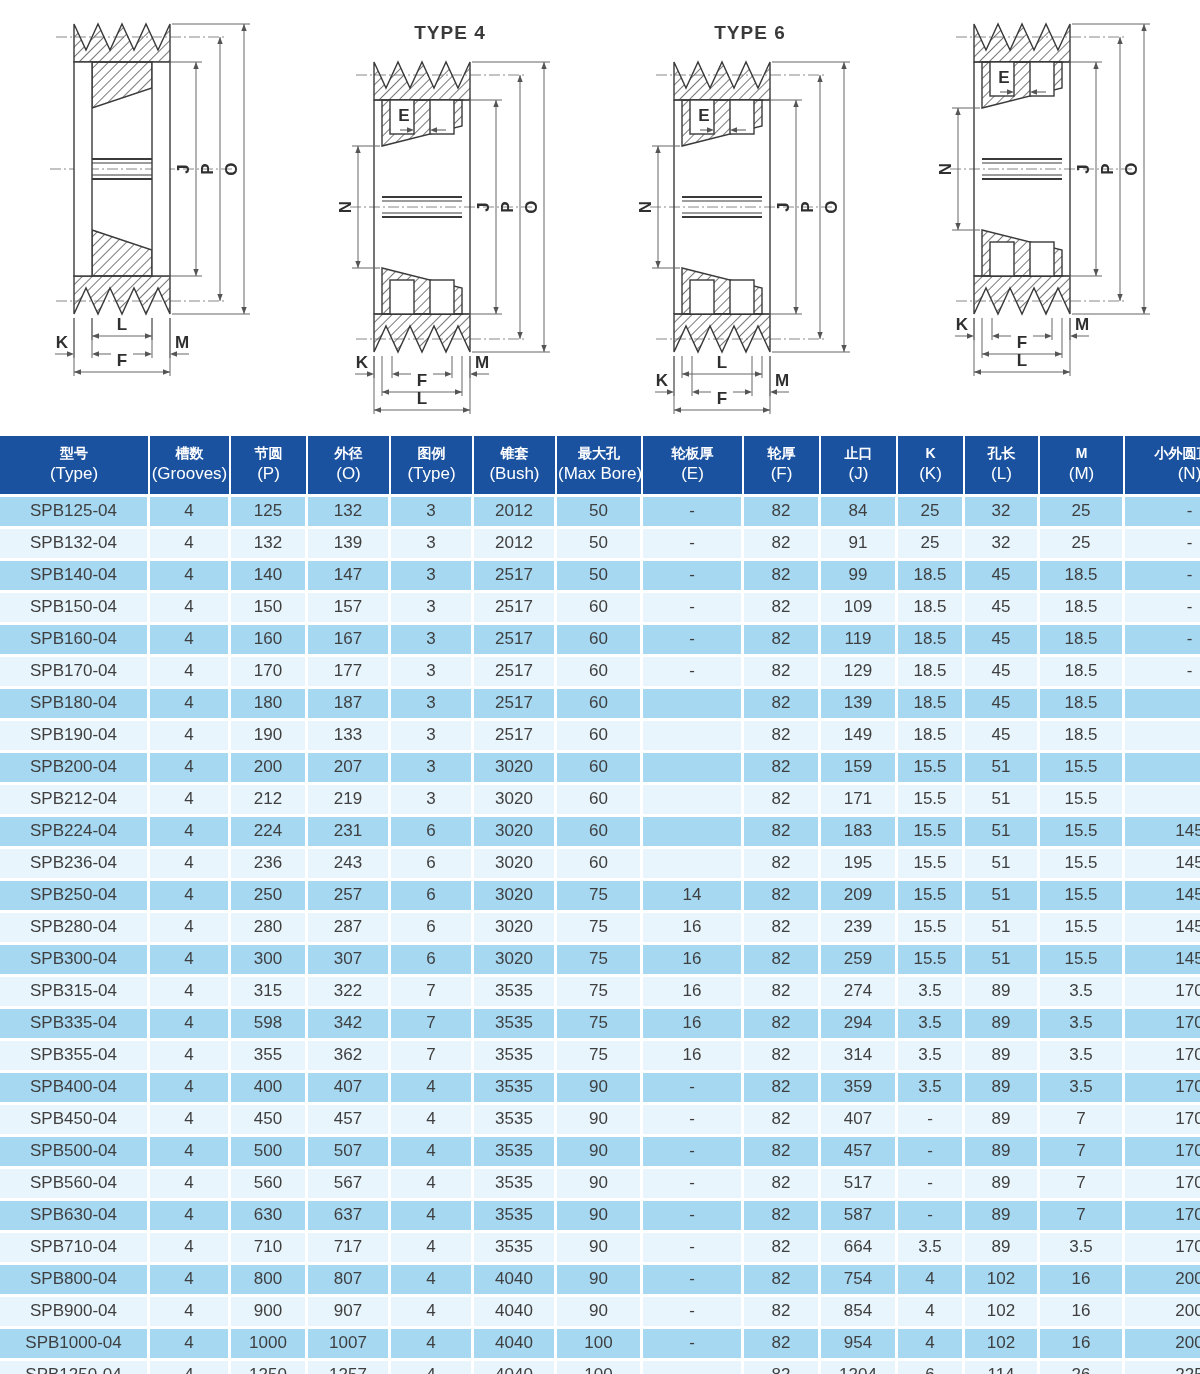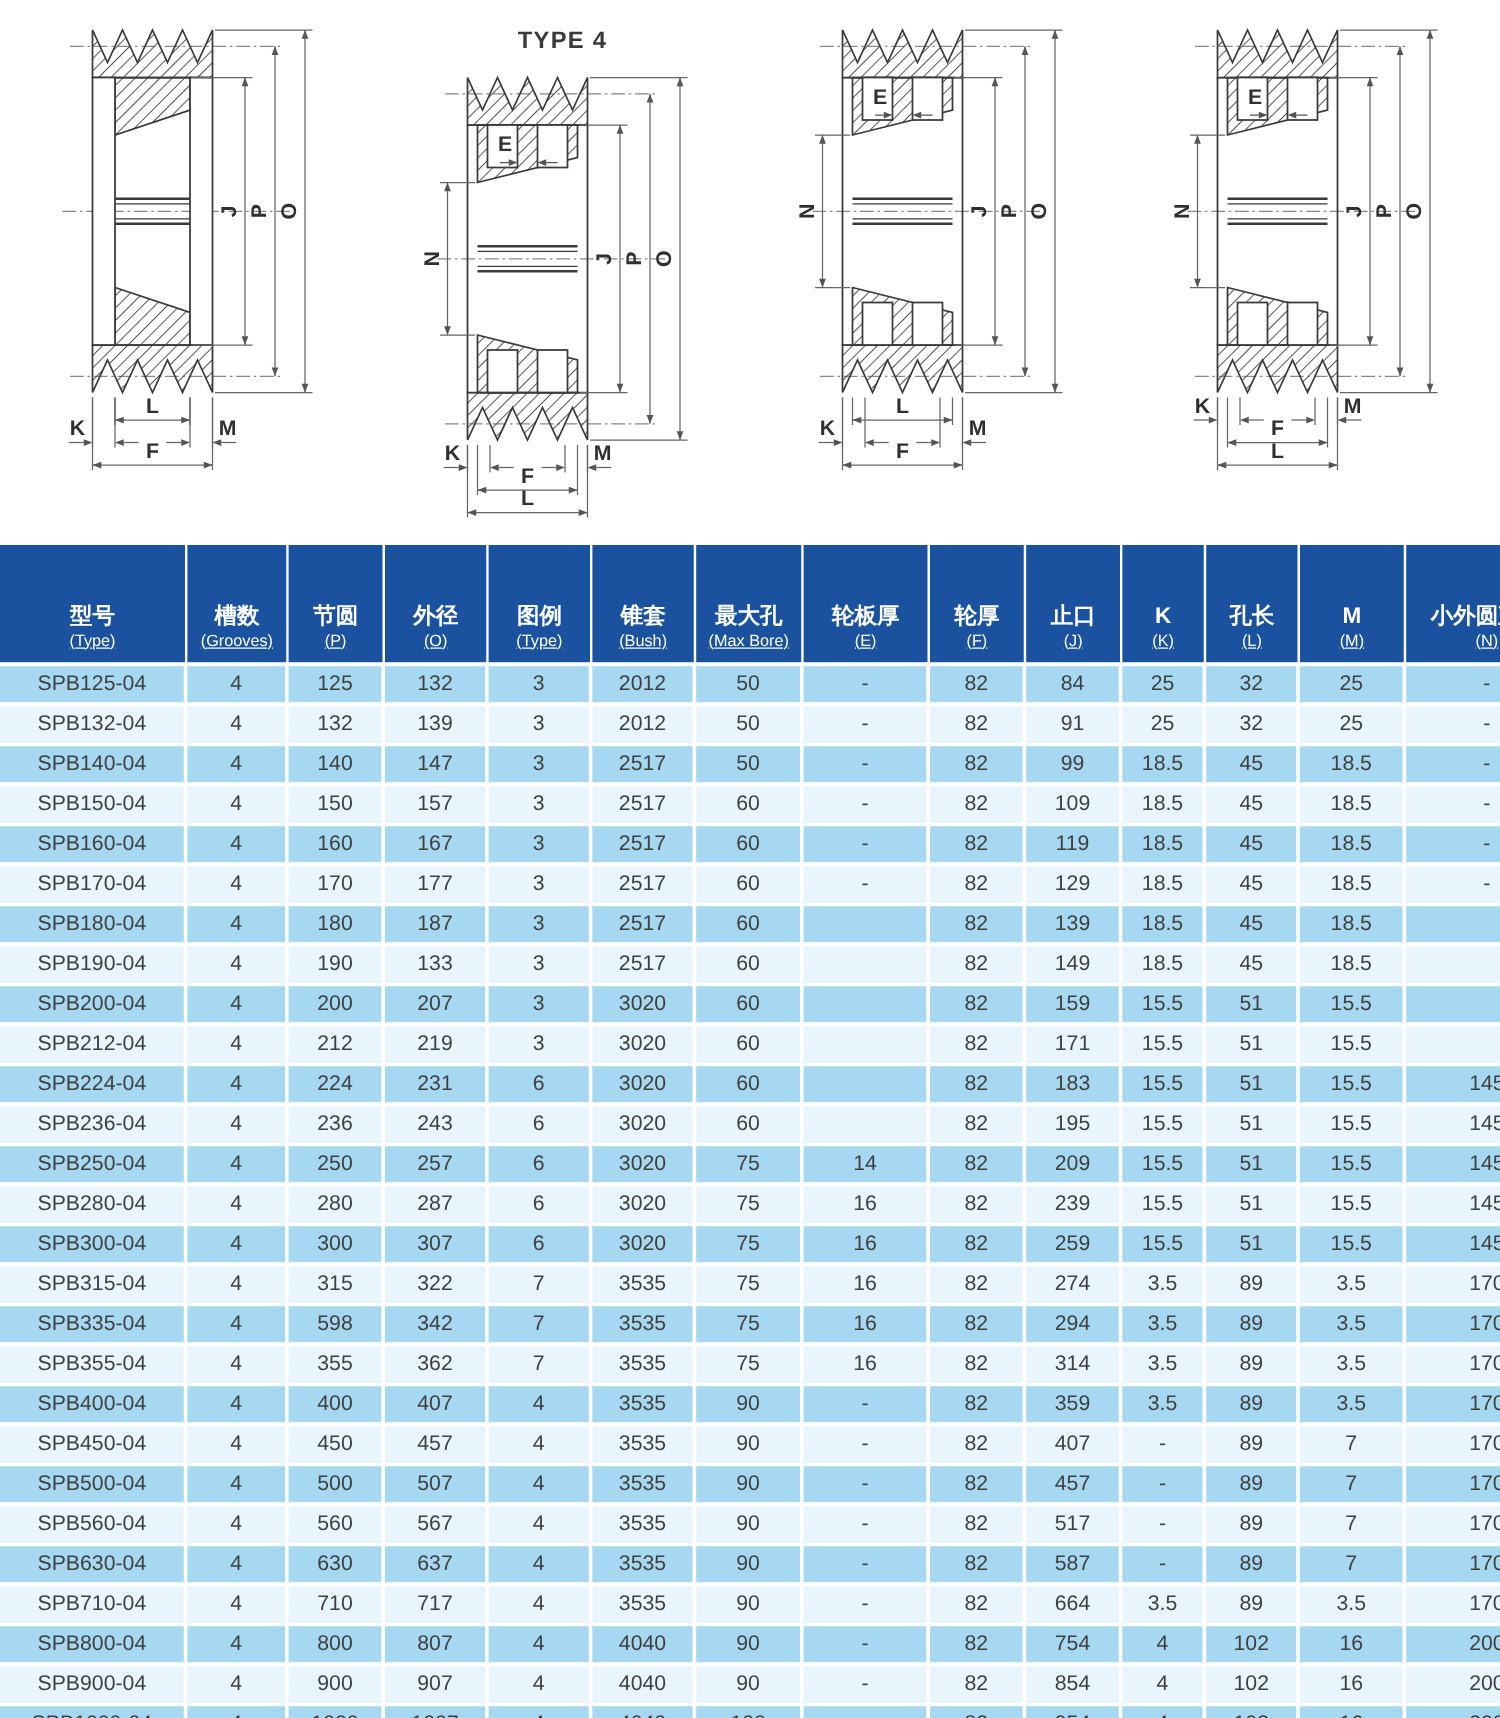--- a/index.html
+++ b/index.html
@@ -11,22 +11,22 @@
   .diagram{width:300px;text-align:center;}
   .diagram-title{margin-top:12px;height:26px;font-size:19px;font-weight:bold;letter-spacing:1px;color:#3a3a3a;}
   .diagram svg{display:block;}
   .dlbl{font-family:"Liberation Sans",sans-serif;font-size:17px;font-weight:bold;fill:#2f2f2f;}
 
   
   table.dim{width:1200px;border-collapse:separate;border-spacing:0;table-layout:fixed;margin-top:14px;}
   table.dim th{background:var(--header-bg,#1a52a0);color:var(--header-text,#fff);
     vertical-align:middle;padding:9px 1px 10px;border-right:2px solid #fff;}
   table.dim th:last-child{border-right:none;}
-  th .zh{font-size:18px;font-weight:bold;line-height:1.25;white-space:nowrap;margin-top:36px;}
-  th .en{font-size:13px;font-weight:normal;margin-top:1px;white-space:nowrap;text-decoration:underline;}
+  th .zh{font-size:14px;font-weight:bold;line-height:1.25;white-space:nowrap;}
+  th .en{font-size:17px;font-weight:normal;margin-top:1px;white-space:nowrap;}
   table.dim td{height:27px;text-align:center;vertical-align:middle;font-size:17px;
     color:var(--body-text,#3f3f3f);border-right:3px solid #fff;border-top:3px solid #fff;
     overflow:hidden;white-space:nowrap;}
   table.dim td:last-child{border-right:none;}
   table.dim tbody tr:nth-child(odd) td{background:var(--row-odd,#a6d8f2);}
   table.dim tbody tr:nth-child(even) td{background:var(--row-even,#e9f5fc);}
 </style>
 </head>
 <body>
 
@@ -173,20 +173,21 @@
           <text x="112" y="386" class="dlbl" text-anchor="middle">F</text>
           <line x1="64" y1="356" x2="64" y2="414" stroke="#666" stroke-width="1"></line>
           <line x1="160" y1="356" x2="160" y2="414" stroke="#666" stroke-width="1"></line>
           <line x1="64" y1="410" x2="160" y2="410" stroke="#666" stroke-width="1"></line>
           <polygon points="64,410 71,407.3 71,412.7" fill="#555"></polygon>
           <polygon points="160,410 153,407.3 153,412.7" fill="#555"></polygon>
           <text x="112" y="404" class="dlbl" text-anchor="middle">L</text>
         </svg>
     </div>
     <div class="diagram">
+      <div class="diagram-title">TYPE 6</div>
       <svg width="300" height="374" viewBox="-10 48 300 374">
           <defs>
             <pattern id="h2" width="7" height="7" patternUnits="userSpaceOnUse" patternTransform="rotate(45)">
               <line x1="0" y1="0" x2="0" y2="7" stroke="#4a4a4a" stroke-width="1.5"></line>
             </pattern>
           </defs>
           <line x1="40" y1="207" x2="224" y2="207" stroke="#888" stroke-width="1" stroke-dasharray="11 3 2 3"></line>
           <line x1="46" y1="75" x2="216" y2="75" stroke="#888" stroke-width="1" stroke-dasharray="11 3 2 3"></line>
           <line x1="46" y1="339" x2="216" y2="339" stroke="#888" stroke-width="1" stroke-dasharray="11 3 2 3"></line>
           <polygon points="64,100 64,62 76,88 88,62 100,88 112,62 124,88 136,62 148,88 160,62 160,100" fill="url(#h2)" stroke="#3a3a3a" stroke-width="1.4"></polygon>

